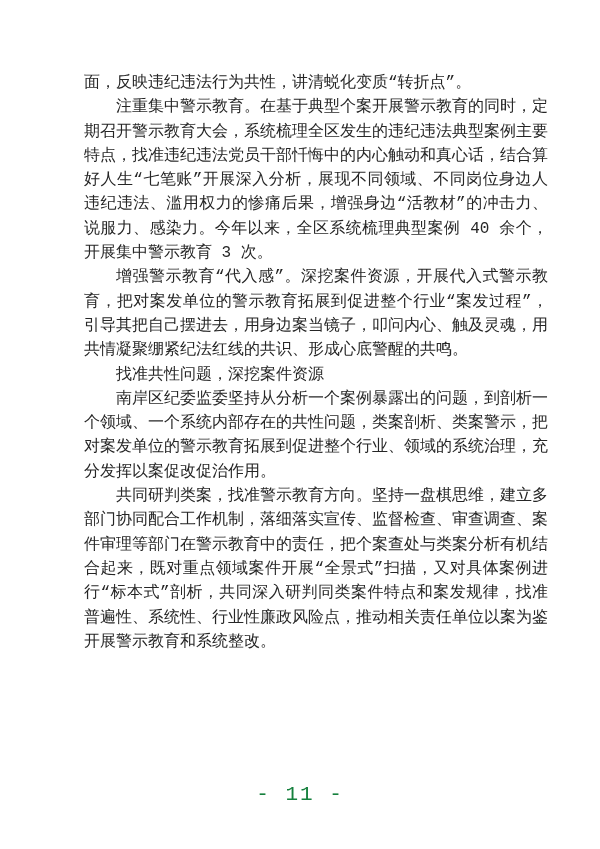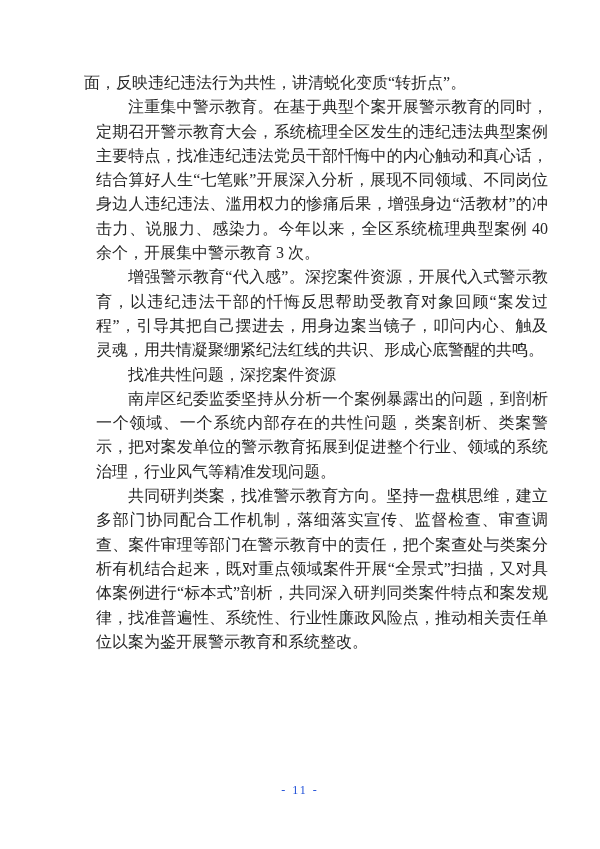--- a/index.html
+++ b/index.html
@@ -6,60 +6,59 @@
     margin: 0;
     padding: 0;
     background: #ffffff;
   }
   .page {
     position: relative;
     width: 600px;
     height: 849px;
     background: #ffffff;
     overflow: hidden;
-    font-family: Liberation Serif, serif;
+    font-family: Liberation Mono, monospace;
     color: #262626;
   }
   .content {
     position: absolute;
     left: 84px;
     top: 71px;
     width: 464px;
   }
   .para {
     margin: 0;
     padding: 0;
     font-size: 16px;
     line-height: 24.3px;
     text-align: justify;
     text-justify: inter-character;
     word-break: break-all;
     letter-spacing: 0;
   }
   .para.indent {
     text-indent: 2em;
-    margin-left: 12px;
   }
   .footer {
     position: absolute;
     left: 0;
     top: 783px;
     width: 100%;
     text-align: center;
-    font-size: 12px;
-    color: #1d4ed8;
+    font-size: 21px;
+    color: #15803d;
     letter-spacing: 2px;
   }
 </style>
 </head>
 <body>
 
 <div class="page">
   <div class="content">
       <p class="para">面，反映违纪违法行为共性，讲清蜕化变质“转折点”。</p>
       <p class="para indent">注重集中警示教育。在基于典型个案开展警示教育的同时，定期召开警示教育大会，系统梳理全区发生的违纪违法典型案例主要特点，找准违纪违法党员干部忏悔中的内心触动和真心话，结合算好人生“七笔账”开展深入分析，展现不同领域、不同岗位身边人违纪违法、滥用权力的惨痛后果，增强身边“活教材”的冲击力、说服力、感染力。今年以来，全区系统梳理典型案例 40 余个，开展集中警示教育 3 次。</p>
-      <p class="para indent">增强警示教育“代入感”。深挖案件资源，开展代入式警示教育，以违纪违法干部的忏悔反思帮助受教育对象回顾“案发过程”，引导其把自己摆进去，用身边案当镜子，叩问内心、触及灵魂，用共情凝聚绷紧纪法红线的共识、形成心底警醒的共鸣。</p>
+      <p class="para indent">增强警示教育“代入感”。深挖案件资源，开展代入式警示教育，把对案发单位的警示教育拓展到促进整个行业“案发过程”，引导其把自己摆进去，用身边案当镜子，叩问内心、触及灵魂，用共情凝聚绷紧纪法红线的共识、形成心底警醒的共鸣。</p>
       <p class="para indent">找准共性问题，深挖案件资源</p>
-      <p class="para indent">南岸区纪委监委坚持从分析一个案例暴露出的问题，到剖析一个领域、一个系统内部存在的共性问题，类案剖析、类案警示，把对案发单位的警示教育拓展到促进整个行业、领域的系统治理，行业风气等精准发现问题。</p>
+      <p class="para indent">南岸区纪委监委坚持从分析一个案例暴露出的问题，到剖析一个领域、一个系统内部存在的共性问题，类案剖析、类案警示，把对案发单位的警示教育拓展到促进整个行业、领域的系统治理，充分发挥以案促改促治作用。</p>
       <p class="para indent">共同研判类案，找准警示教育方向。坚持一盘棋思维，建立多部门协同配合工作机制，落细落实宣传、监督检查、审查调查、案件审理等部门在警示教育中的责任，把个案查处与类案分析有机结合起来，既对重点领域案件开展“全景式”扫描，又对具体案例进行“标本式”剖析，共同深入研判同类案件特点和案发规律，找准普遍性、系统性、行业性廉政风险点，推动相关责任单位以案为鉴开展警示教育和系统整改。</p>
     </div>
   <div class="footer">- 11 -</div>
 </div>
 
 </body></html>

